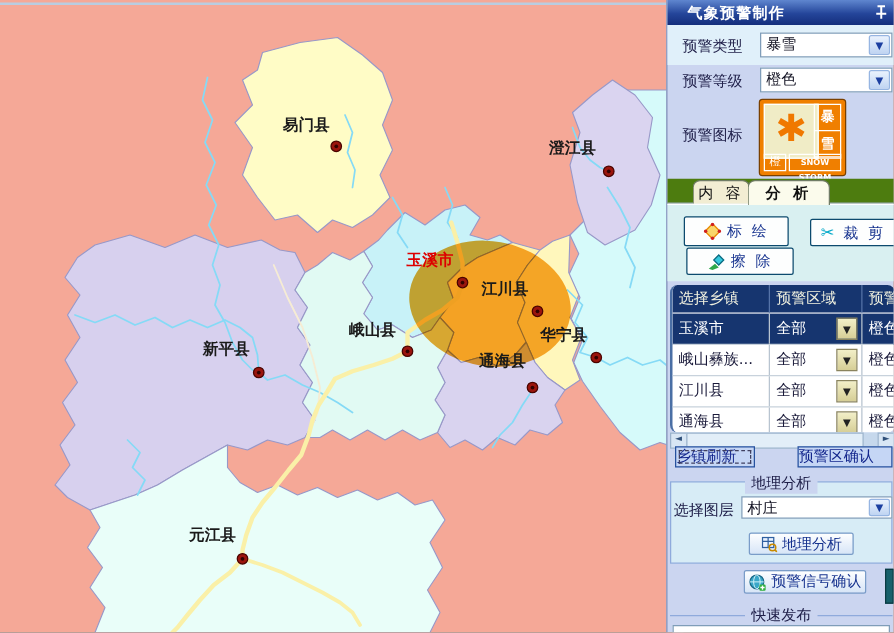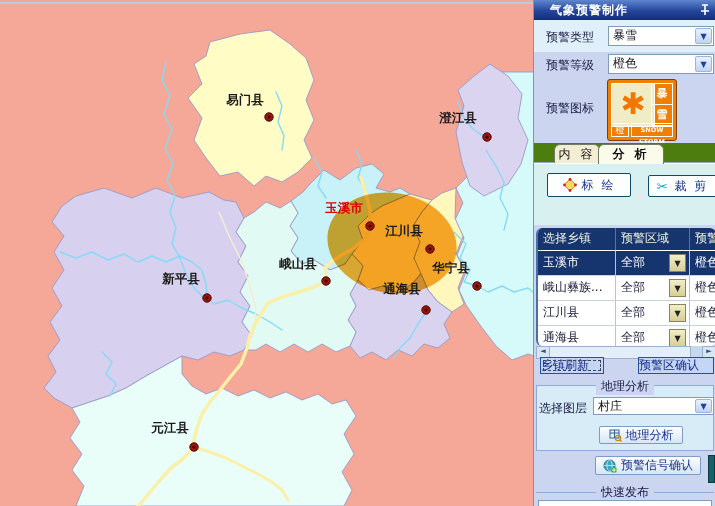--- a/index.html
+++ b/index.html
@@ -201,20 +201,27 @@
             <circle cx="7" cy="12.5" r="1.4" fill="#D02020"></circle>
           <circle cx="1.5" cy="7" r="1.4" fill="#D02020"></circle>
             <circle cx="12.5" cy="7" r="1.4" fill="#D02020"></circle>
         </svg>
         <span>标 绘</span>
       </div>
       <div class="toolbtn" style="left:114px;top:11px;width:67px;height:20px;">
         <span class="ticon" style="color:#00A8C8;">✂</span>
         <span>裁 剪</span>
       </div>
+      <div class="toolbtn" style="left:15px;top:34px;width:84px;height:20px;">
+        <svg class="ticon" width="14" height="14" viewBox="0 0 14 14">
+          <polygon points="1,13 6,9 9,12 4,14" fill="#2EA84A"></polygon>
+          <polygon points="9,2 13,6 9,10 5,6" fill="#35C8DC" stroke="#0A6A80"></polygon>
+        </svg>
+        <span>擦 除</span>
+      </div>
     </div>
 
     <div id="townTable" class="abs">
         <div class="trow header">
           <div class="cell">选择乡镇</div>
           <div class="cell">预警区域</div>
           <div class="cell">预警等级</div>
         </div>
         <div class="trow sel">
           <div class="cell">玉溪市</div>
@@ -259,21 +266,21 @@
       <svg width="13" height="13" viewBox="0 0 13 13">
         <rect x="1" y="1" width="9" height="8" fill="#EAF2FF" stroke="#3060A0"></rect>
         <line x1="1" y1="4" x2="10" y2="4" stroke="#3060A0"></line>
           <line x1="5.5" y1="1" x2="5.5" y2="9" stroke="#3060A0"></line>
         <circle cx="9" cy="9" r="2.6" fill="none" stroke="#C88A00" stroke-width="1.2"></circle>
         <line x1="10.8" y1="10.8" x2="12.5" y2="12.5" stroke="#C88A00" stroke-width="1.4"></line>
       </svg>
       <span>地理分析</span>
     </div>
 
-    <div class="abs pbtn2" style="left:61px;top:456px;width:106px;height:19px;">
+    <div class="abs pbtn2" style="left:61px;top:456px;width:98px;height:19px;">
       <svg width="14" height="14" viewBox="0 0 14 14">
         <circle cx="6.5" cy="6.5" r="5.5" fill="#39A7C8" stroke="#1A6A88"></circle>
         <ellipse cx="6.5" cy="6.5" rx="2.6" ry="5.5" fill="none" stroke="#CFF0F8" stroke-width="0.8"></ellipse>
         <line x1="1" y1="6.5" x2="12" y2="6.5" stroke="#CFF0F8" stroke-width="0.8"></line>
         <rect x="8.5" y="8.5" width="5" height="5" rx="1" fill="#2FAF3C"></rect>
         <path d="M11 9.3 V12.7 M9.3 11 H12.7" stroke="#fff" stroke-width="1.1"></path>
       </svg>
       <span>预警信号确认</span>
     </div>
     <div id="teal-frag" class="abs"></div>

